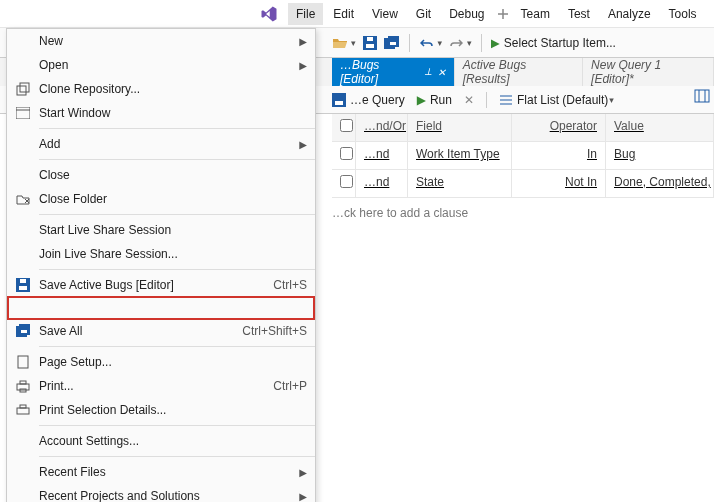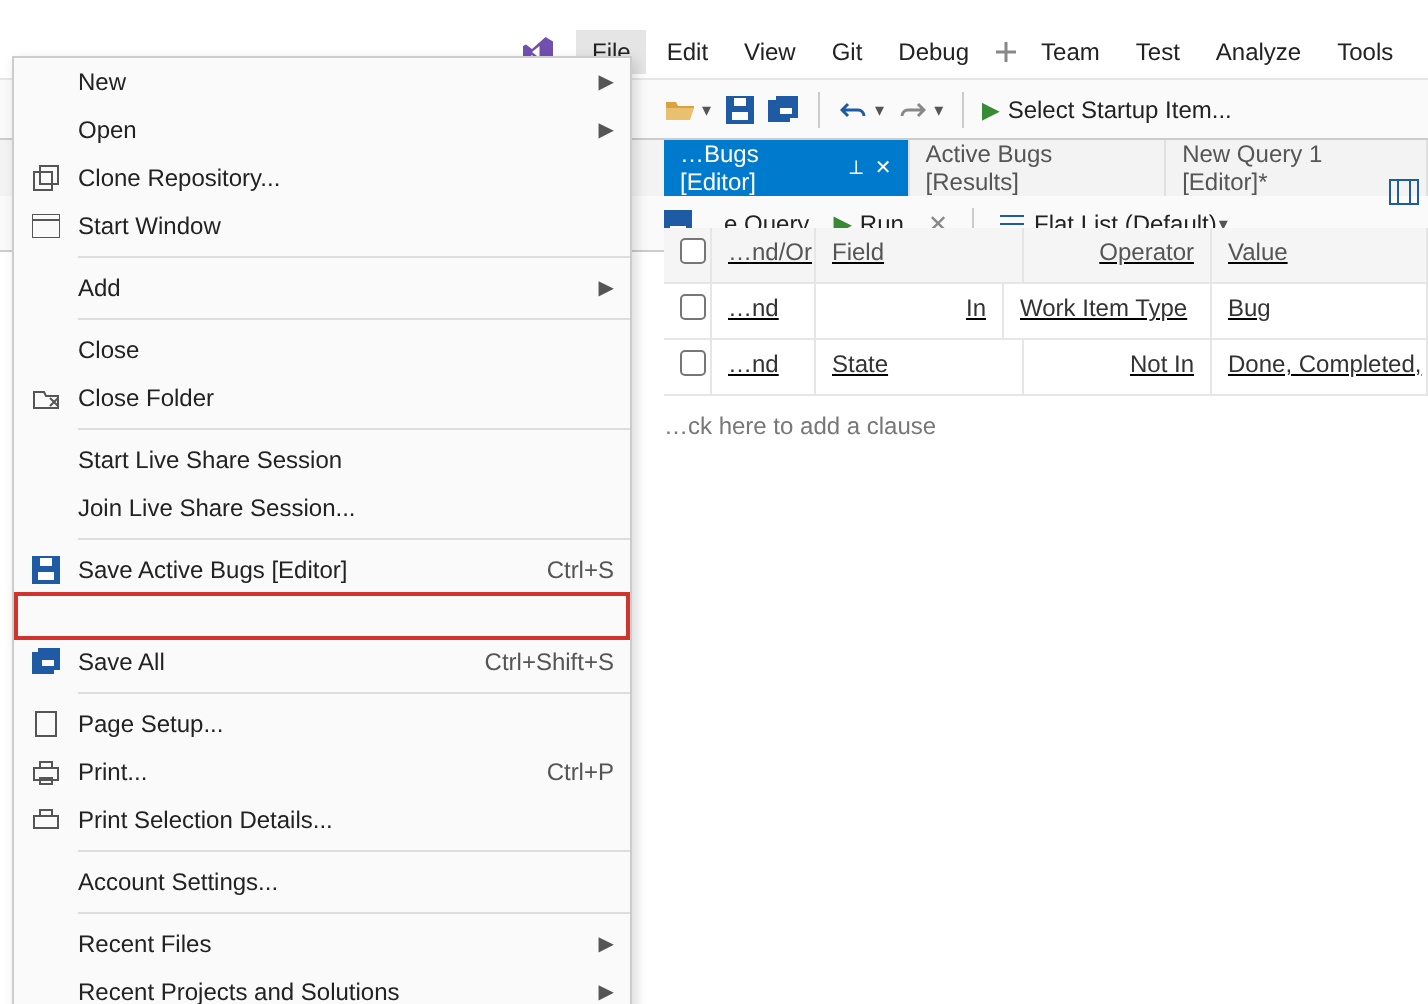--- a/index.html
+++ b/index.html
@@ -1,27 +1,27 @@
 <!DOCTYPE html>
 <html><head>
 <meta charset="utf-8">
 <style>
   * { box-sizing: border-box; margin: 0; padding: 0; font-family: "Segoe UI", sans-serif; font-size: 12px; }
   body { width: 714px; height: 502px; background: #fff; overflow: hidden; position: relative; }
-  .menubar { display: flex; align-items: center; height: 28px; padding-left: 260px; gap: 2px; border-bottom: 1px solid #e6e6e6; margin-top: 12px; }
+  .menubar { display: flex; align-items: center; height: 28px; padding-left: 260px; gap: 2px; border-bottom: 1px solid #e6e6e6; }
   .logo-icon { width: 18px; height: 18px; margin-right: 8px; }
   .mitem { padding: 4px 8px; color: #222; cursor: default; }
   .mitem.open { background: #e5e5e5; }
   .toolbar { display: flex; align-items: center; height: 30px; padding-left: 332px; gap: 6px; border-bottom: 1px solid #ccc; background: #fafafa; }
   .tb-ico { width: 16px; height: 16px; display: flex; align-items: center; justify-content: center; }
   .tb-sep { width: 1px; height: 18px; background: #ccc; margin: 0 3px; }
   .tb-dd { font-size: 9px; color: #555; margin-left: -3px; }
   .startup { display: flex; align-items: center; gap: 4px; color: #222; white-space: nowrap; overflow: hidden; }
   .play { color: #388a34; }
-  .tabs { display: flex; align-items: flex-start; height: 28px; padding-left: 332px; background: #f3f3f3; }
+  .tabs { display: flex; align-items: flex-start; height: 28px; padding-left: 332px; background: #f3f3f3; font-style: italic; }
   .tab { display: flex; align-items: center; padding: 0 8px; gap: 6px; color: #555; border-right: 1px solid #e0e0e0; cursor: default; }
   .tab.active { background: #007acc; color: #fff; }
   .tab.active .pin, .tab.active .close { color: #fff; }
   .pin, .close { font-size: 10px; }
   .querybar { display: flex; align-items: center; height: 28px; padding-left: 332px; gap: 12px; border-bottom: 1px solid #ccc; background: #fafafa; }
   .qb-btn { display: flex; align-items: center; gap: 4px; color: #222; }
   .qb-sep { width: 1px; height: 16px; background: #ccc; }
   .qb-select { display: flex; align-items: center; gap: 4px; color: #222; }
   .grid { position: absolute; left: 332px; right: 0; top: 114px; }
   .row { display: flex; border-bottom: 1px solid #e6e6e6; height: 28px; text-decoration: underline; }
@@ -155,22 +155,22 @@
   <div class="row header">
     <div class="cell c0"><input type="checkbox" style=""></div>
     <div class="cell c1">…nd/Or</div>
     <div class="cell c2">Field</div>
     <div class="cell c3">Operator</div>
     <div class="cell c4">Value</div>
   </div>
   <div class="row">
     <div class="cell c0"><input type="checkbox" style=""></div>
     <div class="cell c1">…nd</div>
+    <div class="cell c2">Work Item Type</div>
     <div class="cell c3">In</div>
-    <div class="cell c2">Work Item Type</div>
     <div class="cell c4">Bug</div>
   </div>
   <div class="row">
     <div class="cell c0"><input type="checkbox" style=""></div>
     <div class="cell c1">…nd</div>
     <div class="cell c2">State</div>
     <div class="cell c3">Not In</div>
     <div class="cell c4">Done, Completed,</div>
   </div>
   <div class="clause-hint">…ck here to add a clause</div>

